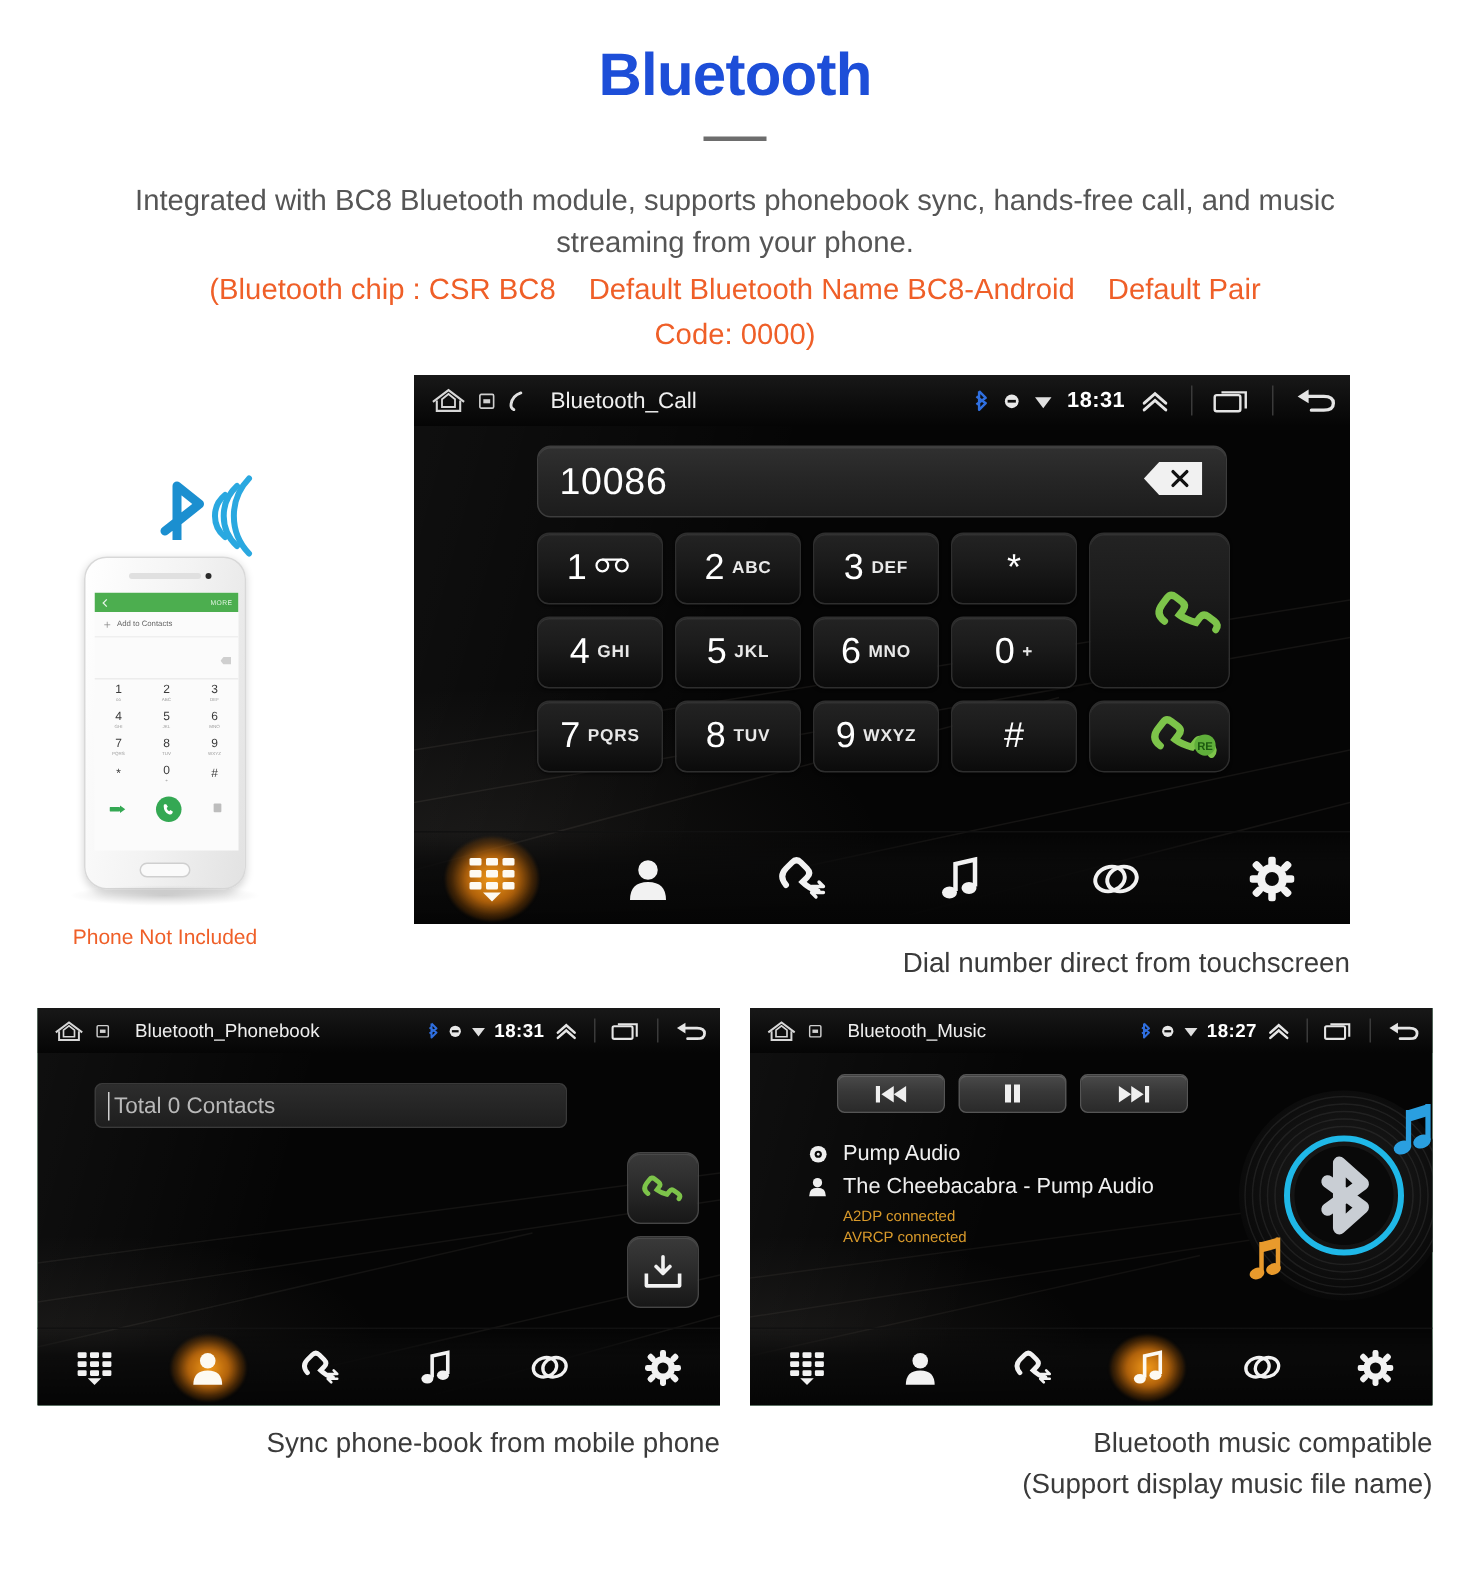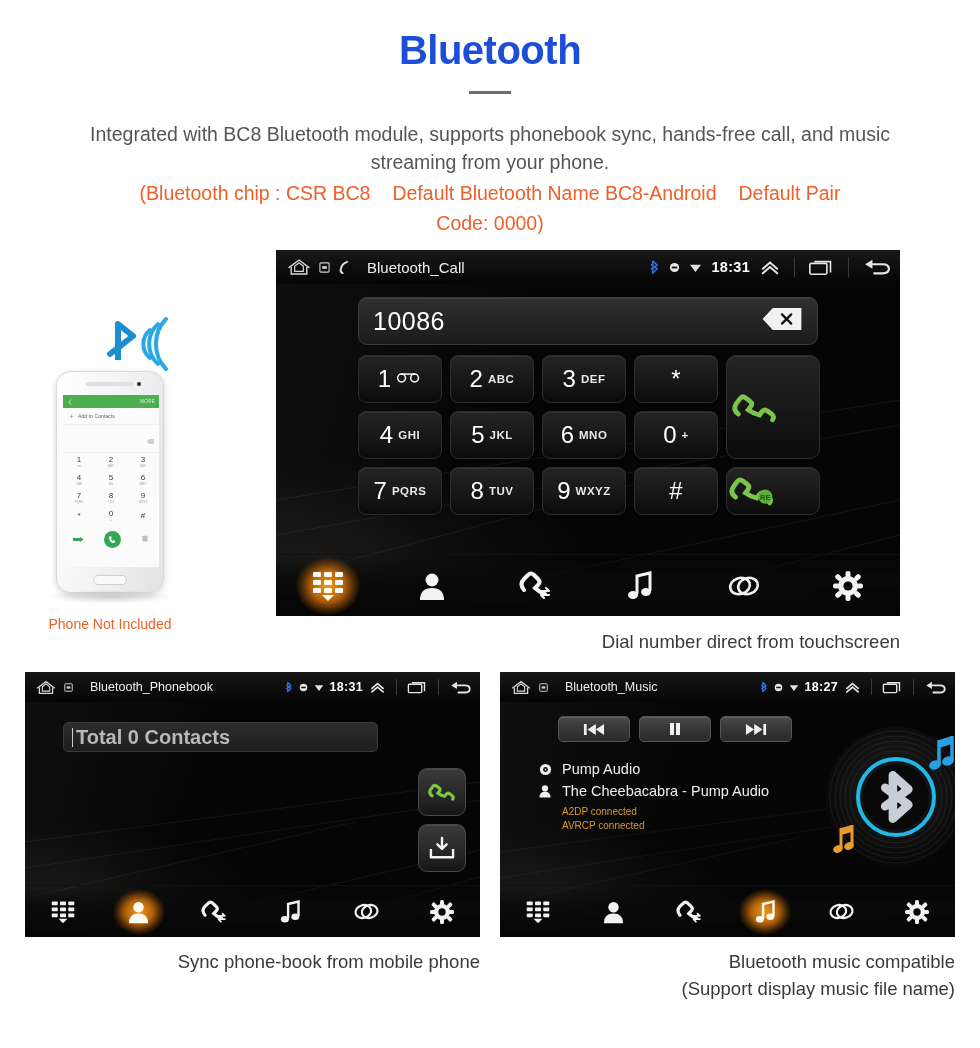--- a/index.html
+++ b/index.html
@@ -113,21 +113,21 @@
   .key .vm { margin-left:5px; }
   .key-call {
     grid-column: 5; grid-row: 1 / span 2;
     border-radius: 10px;
   }
   .key-redial {
     grid-column: 5; grid-row: 3;
     border-radius: 10px;
     height: 48px;
   }
-  .key-tall { display:flex; align-items:center; justify-content:flex-start; }
+  .key-tall { display:flex; align-items:center; justify-content:flex-end; }
 
   
   .toolbar {
     position:absolute; left:0; right:0; bottom:0;
     height: 62px;
     background: linear-gradient(180deg, rgba(20,20,20,.0) 0%, rgba(10,10,10,.85) 35%, #050505 100%);
     display:flex; align-items:center;
     border-top: 1px solid rgba(255,255,255,.05);
   }
   .tb-item {
@@ -190,21 +190,21 @@
 
   
   .pb-search {
     position:absolute; left:38px; top:50px; width:315px; height:30px;
     border-radius:5px;
     background: linear-gradient(180deg,#2d2d2d,#1e1e1e);
     border:1px solid #3a3a3a;
     display:flex; align-items:center; padding-left:8px;
   }
   .pb-caret { width:1px; height:19px; background:#cfcfcf; margin-right:3px; }
-  .pb-search .ph { font-size:20px; color:#b9b9b9;font-weight:bold; }
+  .pb-search .ph { font-size:15px; color:#b9b9b9; }
   .pb-btn {
     position:absolute; right:14px; width:48px; height:48px; border-radius:9px;
     background: linear-gradient(180deg,#3a3a3a 0%,#2a2a2a 50%,#171717 100%);
     border:1px solid #454545;
     display:flex; align-items:center; justify-content:center;
     box-shadow: inset 0 1px 0 rgba(255,255,255,.08);
   }
 
   
   .mz-transport { position:absolute; left:58px; top:44px; display:flex; gap:9px; }

